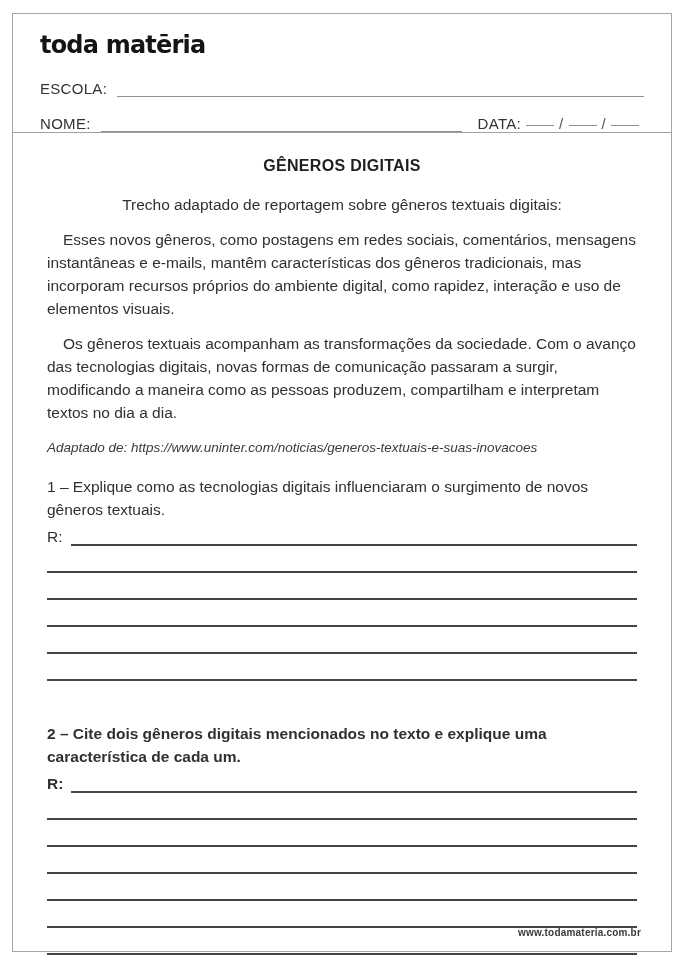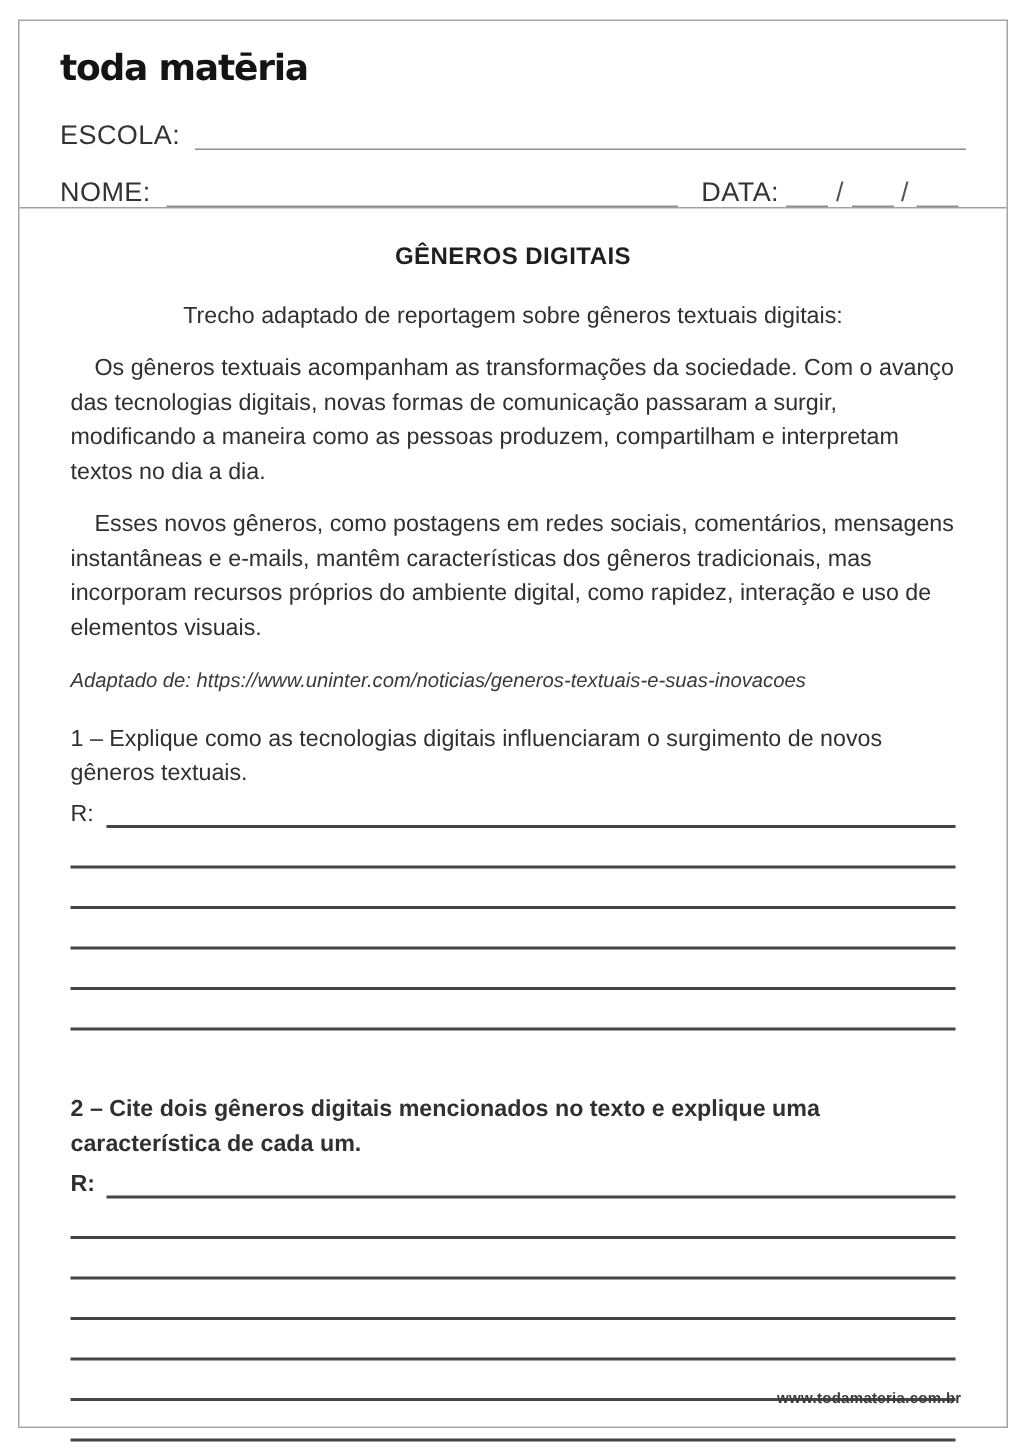--- a/index.html
+++ b/index.html
@@ -37,36 +37,36 @@
     font-weight: 800;
     font-size: 24px;
     letter-spacing: -0.8px;
     color: #141414;
     line-height: 1;
     margin-top: 3px;
   }
   .field-row {
     display: flex;
     align-items: flex-end;
-    font-size: 18px;
+    font-size: 15px;
     letter-spacing: 0.3px;
     color: #333;
   }
   .row-school { margin-top: 24px; }
   .row-name   { margin-top: 19px; }
   .field-label { line-height: 1; padding-bottom: 1px; white-space: nowrap; }
   .blank-line {
     border-bottom: 1px solid #8f8f8f;
     height: 10px;
   }
   .school-line { flex: 1; margin-left: 10px; }
   .name-line   { width: 370px; margin-left: 10px; }
   .date-group {
     display: flex;
-    align-items: flex-end;
+    align-items: flex-start;
     margin-left: 16px;
   }
   .date-blank { width: 28px; height: 10px; border-bottom: 1px solid #8f8f8f; margin: 0 5px; }
   .date-slash { line-height: 1; padding-bottom: 1px; color: #555; }
   
   .content-section {
     position: relative;
     flex: 1;
     padding: 19px 34px 16px 34px;
     font-size: 15.5px;
@@ -150,22 +150,22 @@
           <span class="date-blank"></span>
         </span>
       </div>
     </div>
 
     <div class="content-section">
       <h1 class="doc-title">GÊNEROS DIGITAIS</h1>
 
       <p class="intro">Trecho adaptado de reportagem sobre gêneros textuais digitais:</p>
 
+      <p class="body-paragraph">Esses novos gêneros, como postagens em redes sociais, comentários, mensagens instantâneas e e-mails, mantêm características dos gêneros tradicionais, mas incorporam recursos próprios do ambiente digital, como rapidez, interação e uso de elementos visuais.</p>
       <p class="body-paragraph">Os gêneros textuais acompanham as transformações da sociedade. Com o avanço das tecnologias digitais, novas formas de comunicação passaram a surgir, modificando a maneira como as pessoas produzem, compartilham e interpretam textos no dia a dia.</p>
-      <p class="body-paragraph">Esses novos gêneros, como postagens em redes sociais, comentários, mensagens instantâneas e e-mails, mantêm características dos gêneros tradicionais, mas incorporam recursos próprios do ambiente digital, como rapidez, interação e uso de elementos visuais.</p>
 
       <p class="source-line">Adaptado de: https://www.uninter.com/noticias/generos-textuais-e-suas-inovacoes</p>
 
       <div class="question-block q1">
         <p class="question-text">1 – Explique como as tecnologias digitais influenciaram o surgimento de novos gêneros textuais.</p>
         <div class="answer-line first">
           <span class="r-label">R:</span>
           <span class="fill"></span>
         </div>
         <div class="extra-lines">

